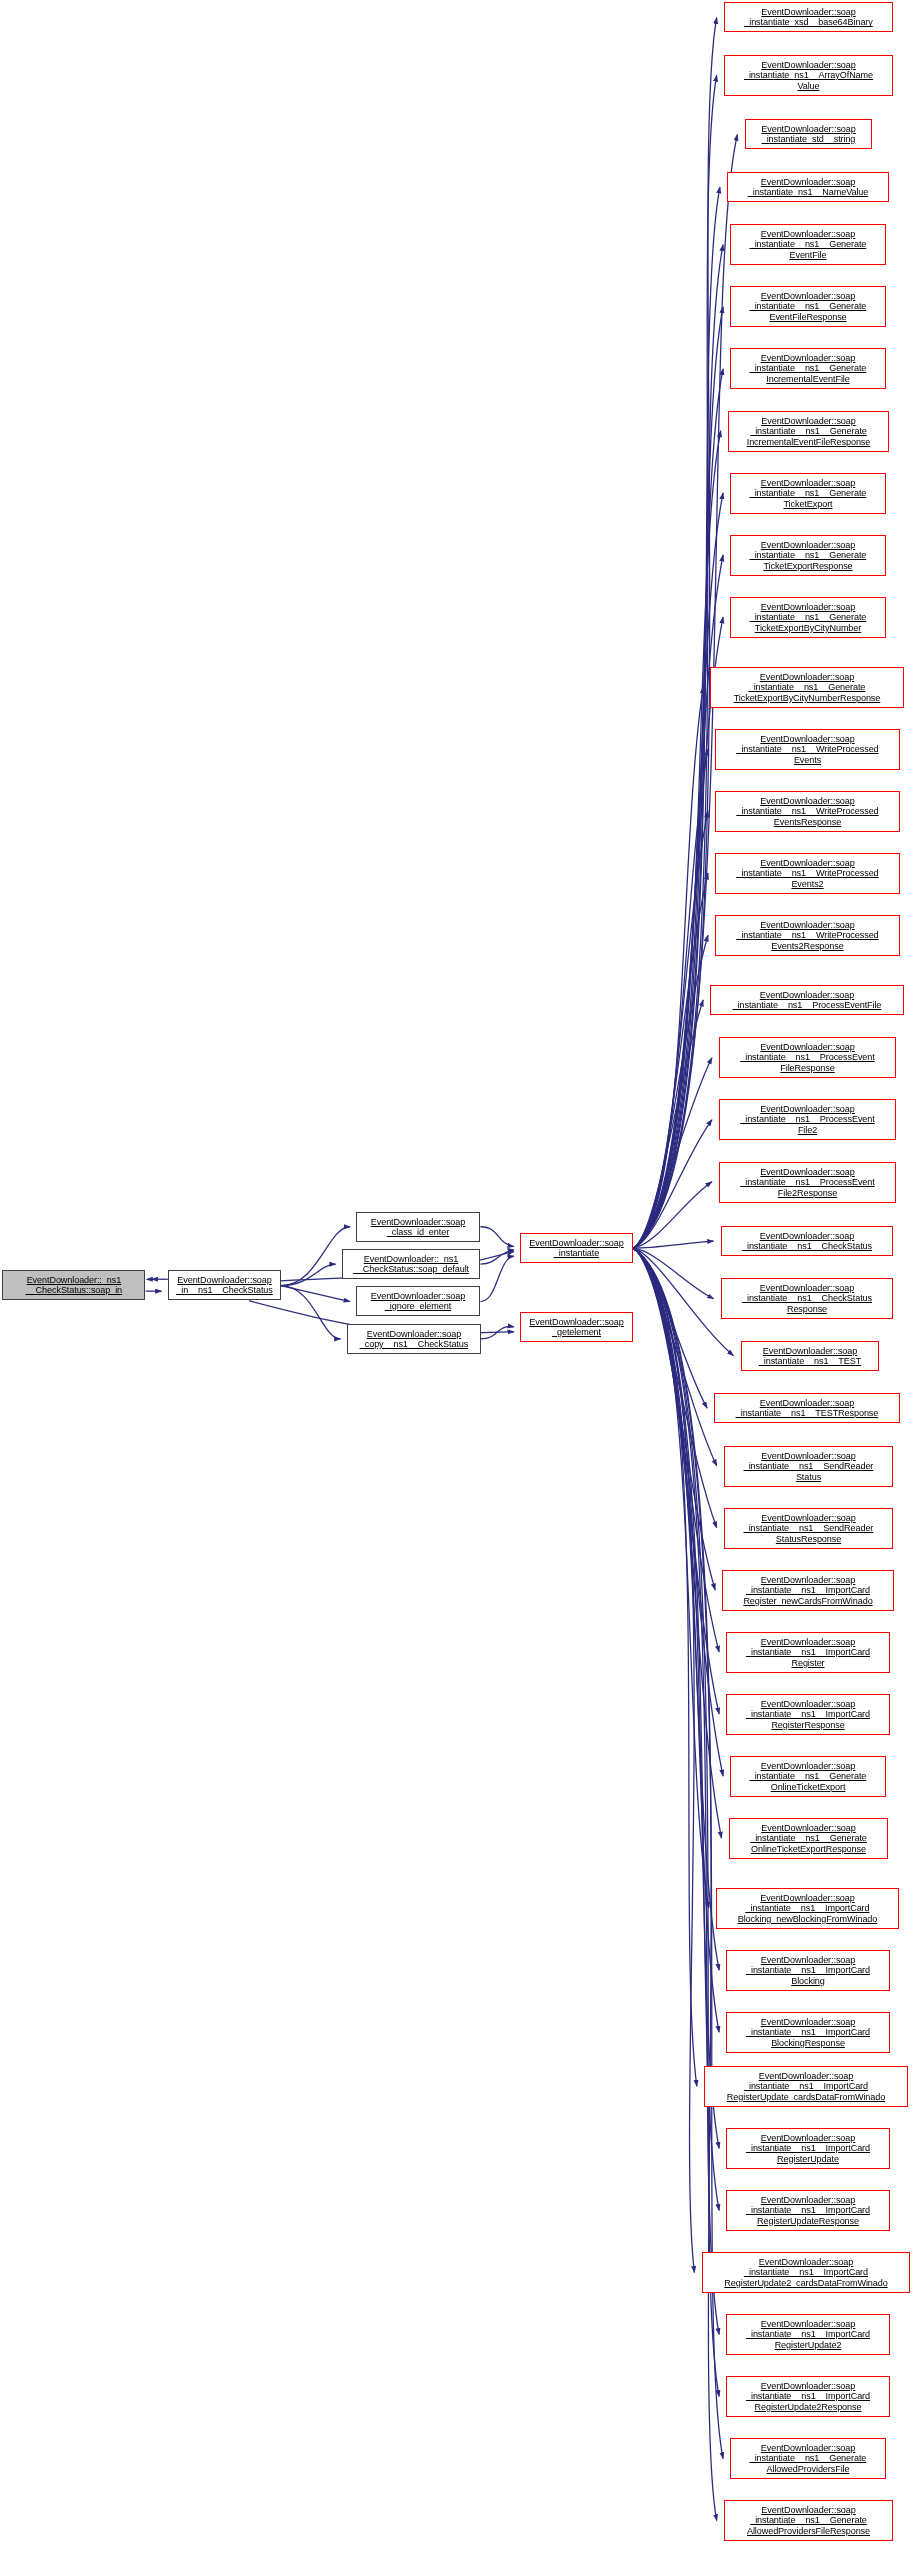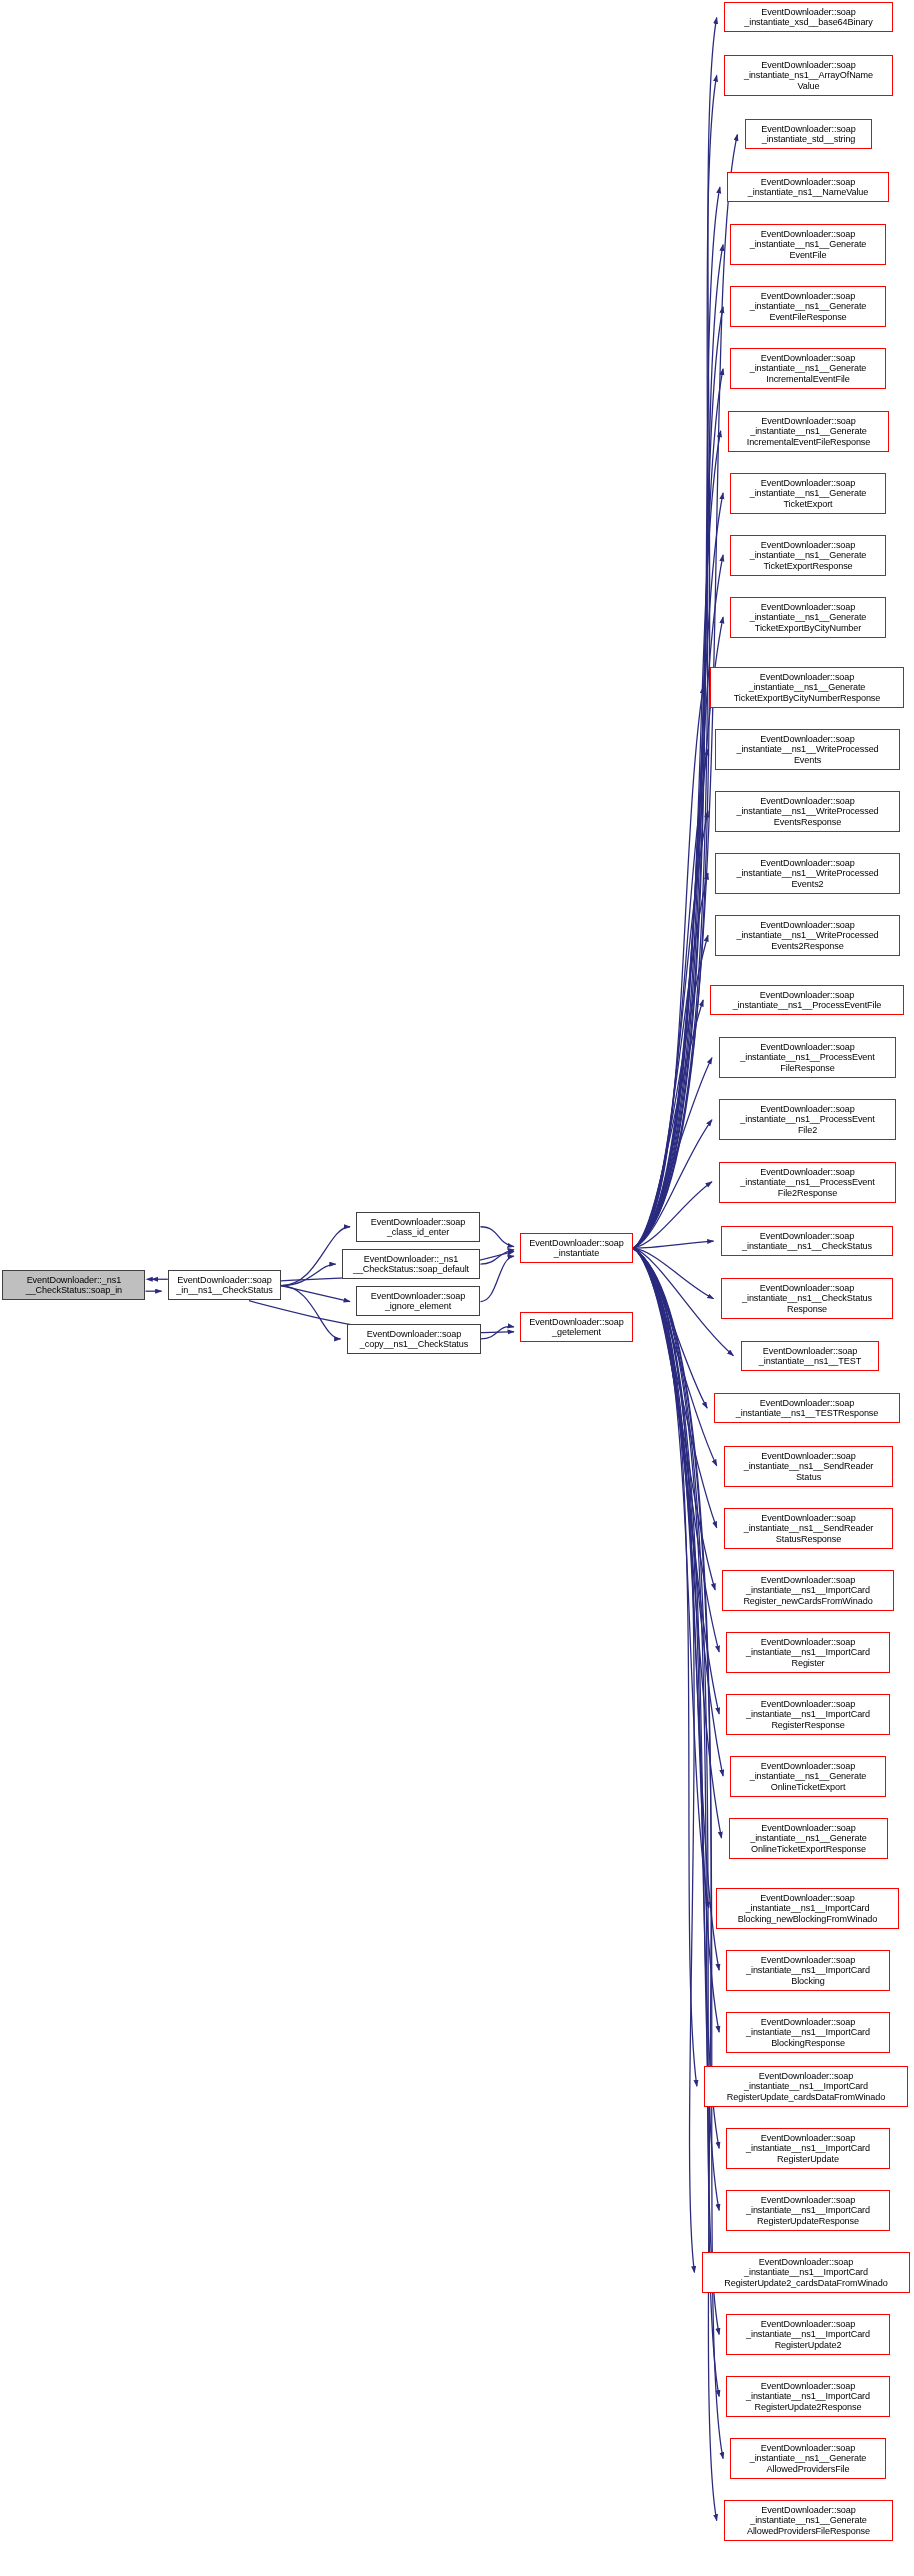--- a/index.html
+++ b/index.html
@@ -40,21 +40,21 @@
     padding: 0 1.6px;
     z-index: 5;
   }
   .node.black {
     border: 0.8px solid #404040;
   }
   .node.current {
     border: 0.8px solid #404040;
     background: #bfbfbf;
   }
-  .node span { display: block; width: 100%; }
+  .node span { display: block; width: 100%; text-decoration: underline; }
 </style>
 </head>
 <body>
 
 <div id="canvas">
   <svg id="edges" xmlns="http://www.w3.org/2000/svg" viewBox="0 0 1149 3238" width="914" height="2576">
     <defs>
       <marker id="ah" markerWidth="9" markerHeight="9" refX="8" refY="3.2" orient="auto" markerUnits="userSpaceOnUse">
         <path d="M0,0 L9,3.2 L0,6.4 z" fill="#2a2a7f"></path>
       </marker>

